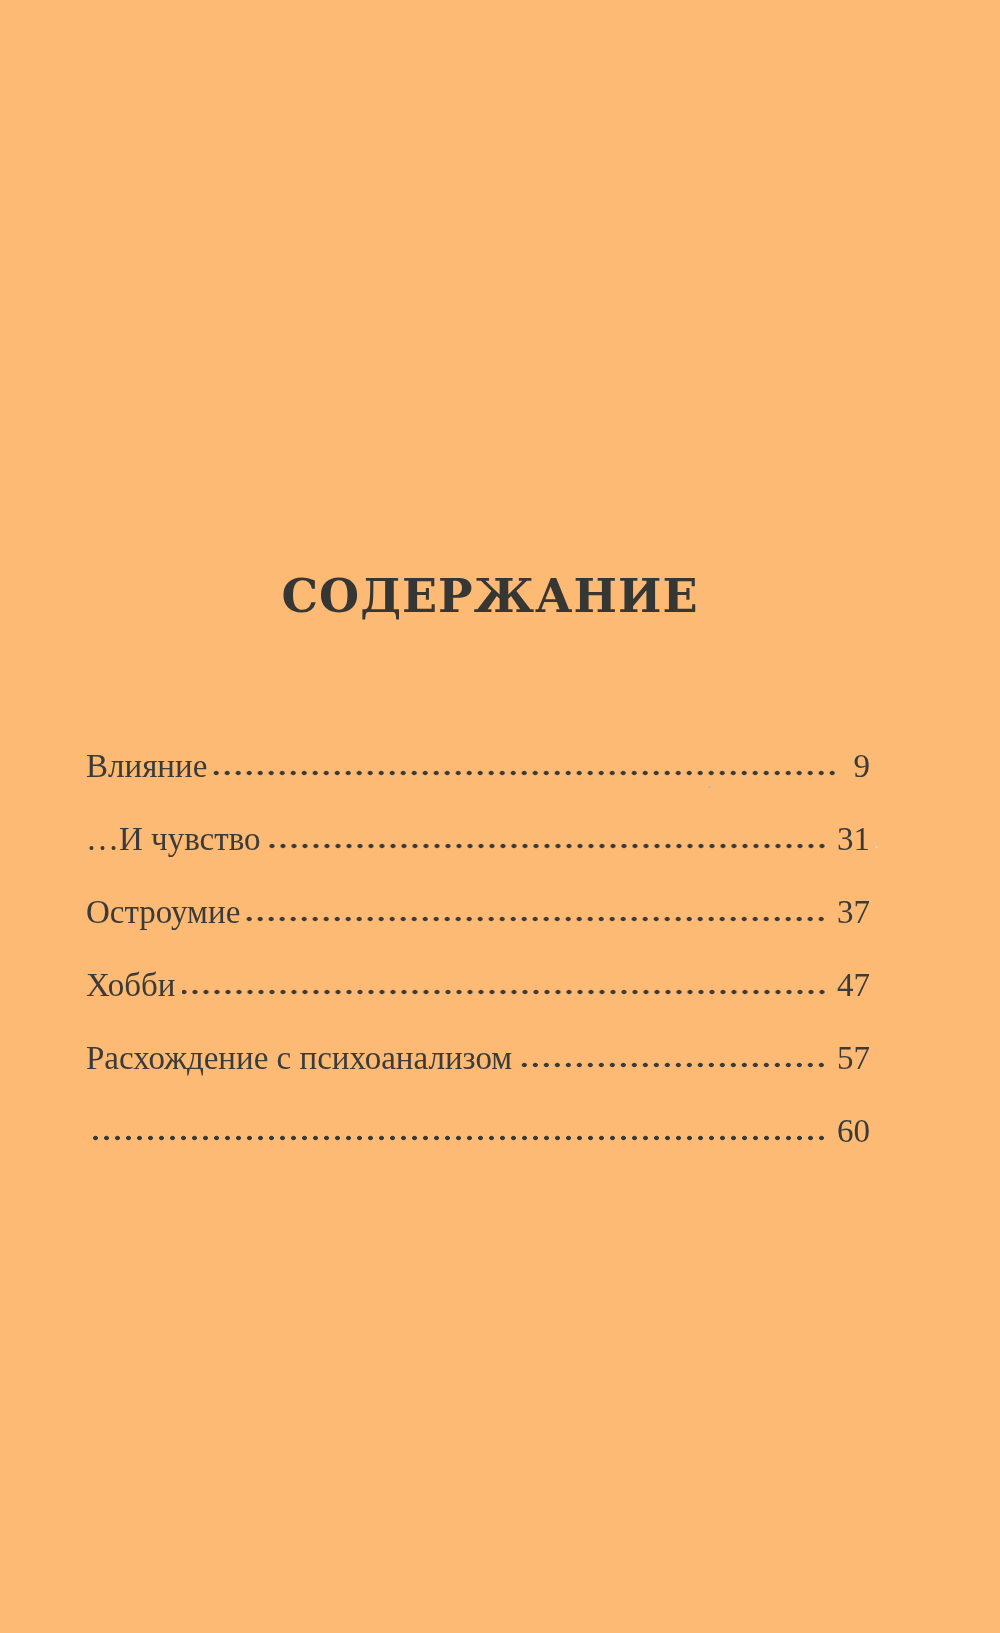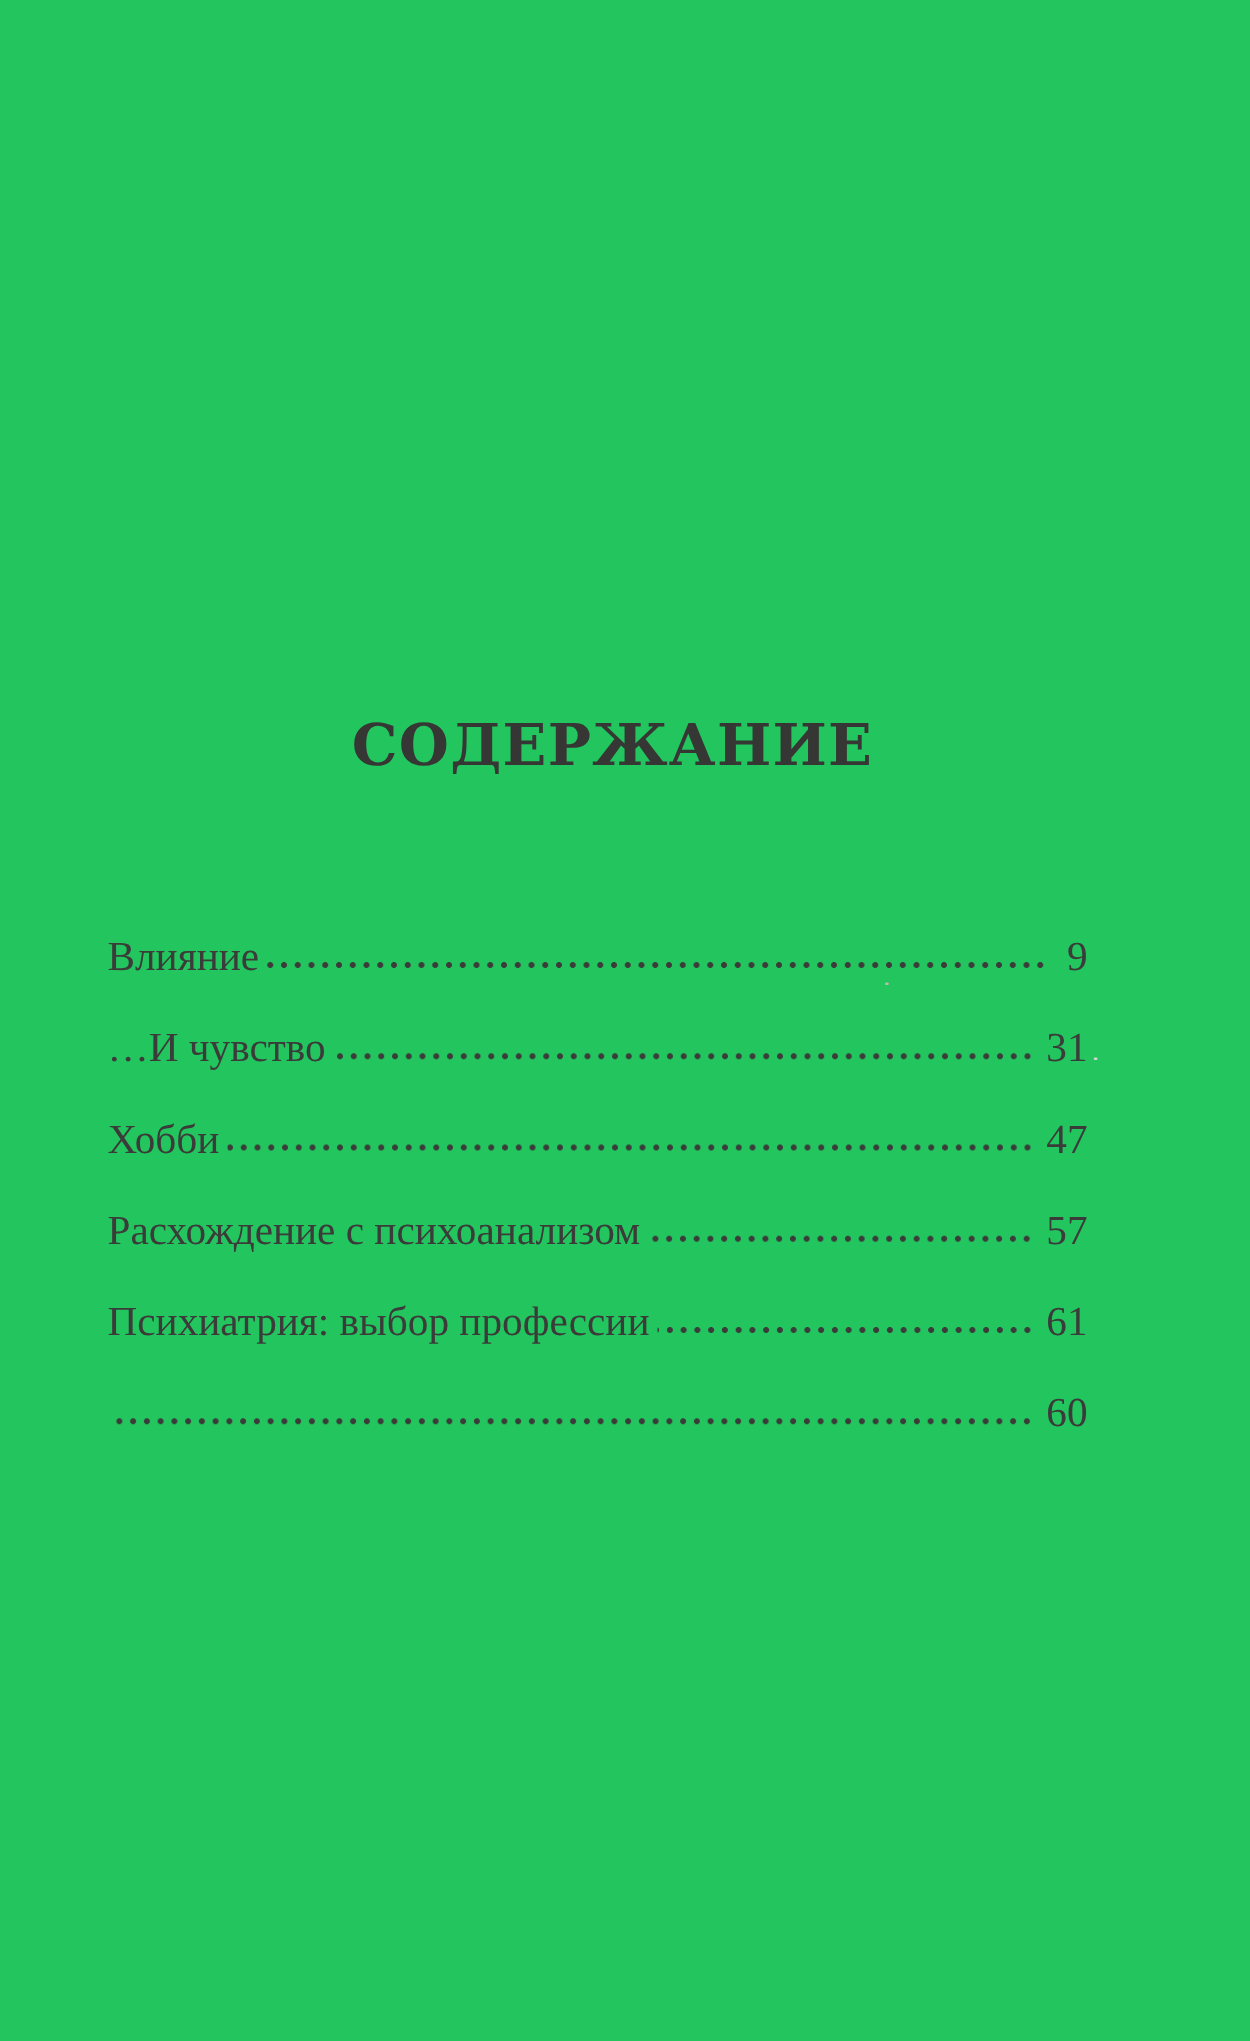--- a/index.html
+++ b/index.html
@@ -14,21 +14,21 @@
       overflow: hidden;
       font-family: "DejaVu Serif", "Liberation Serif", serif;
       color: #3b3b39;
     }
     .page {
       position: absolute;
       left: 0;
       top: 0;
       width: 1000px;
       height: 1633px;
-      background: #22c55e;
+      background: #fdba74;
     }
     .title {
       position: absolute;
       left: 0;
       width: 980px;
       top: 566px;
       text-align: center;
       font-family: "DejaVu Serif", "Liberation Serif", serif;
       font-weight: bold;
       font-size: 46px;
@@ -99,33 +99,33 @@
       <span class="toc-label">Влияние</span>
       <span class="toc-leader"></span>
       <span class="toc-page">9</span>
     </li>
     <li class="toc-entry">
       <span class="toc-label">…И чувство</span>
       <span class="toc-leader"></span>
       <span class="toc-page">31</span>
     </li>
     <li class="toc-entry">
+      <span class="toc-label">Остроумие</span>
+      <span class="toc-leader"></span>
+      <span class="toc-page">37</span>
+    </li>
+    <li class="toc-entry">
       <span class="toc-label">Хобби</span>
       <span class="toc-leader"></span>
       <span class="toc-page">47</span>
     </li>
     <li class="toc-entry">
       <span class="toc-label">Расхождение с психоанализом</span>
       <span class="toc-leader"></span>
       <span class="toc-page">57</span>
-    </li>
-    <li class="toc-entry">
-      <span class="toc-label">Психиатрия: выбор профессии</span>
-      <span class="toc-leader"></span>
-      <span class="toc-page">61</span>
     </li>
     <li class="toc-entry">
       <span class="toc-leader"></span>
       <span class="toc-page">60</span>
     </li>
   </ul>
 
   <span class="speck" style="left:708px; top:786px;"></span>
   <span class="speck" style="left:875px; top:846px; background:#d6d6d4;"></span>
 </div>

